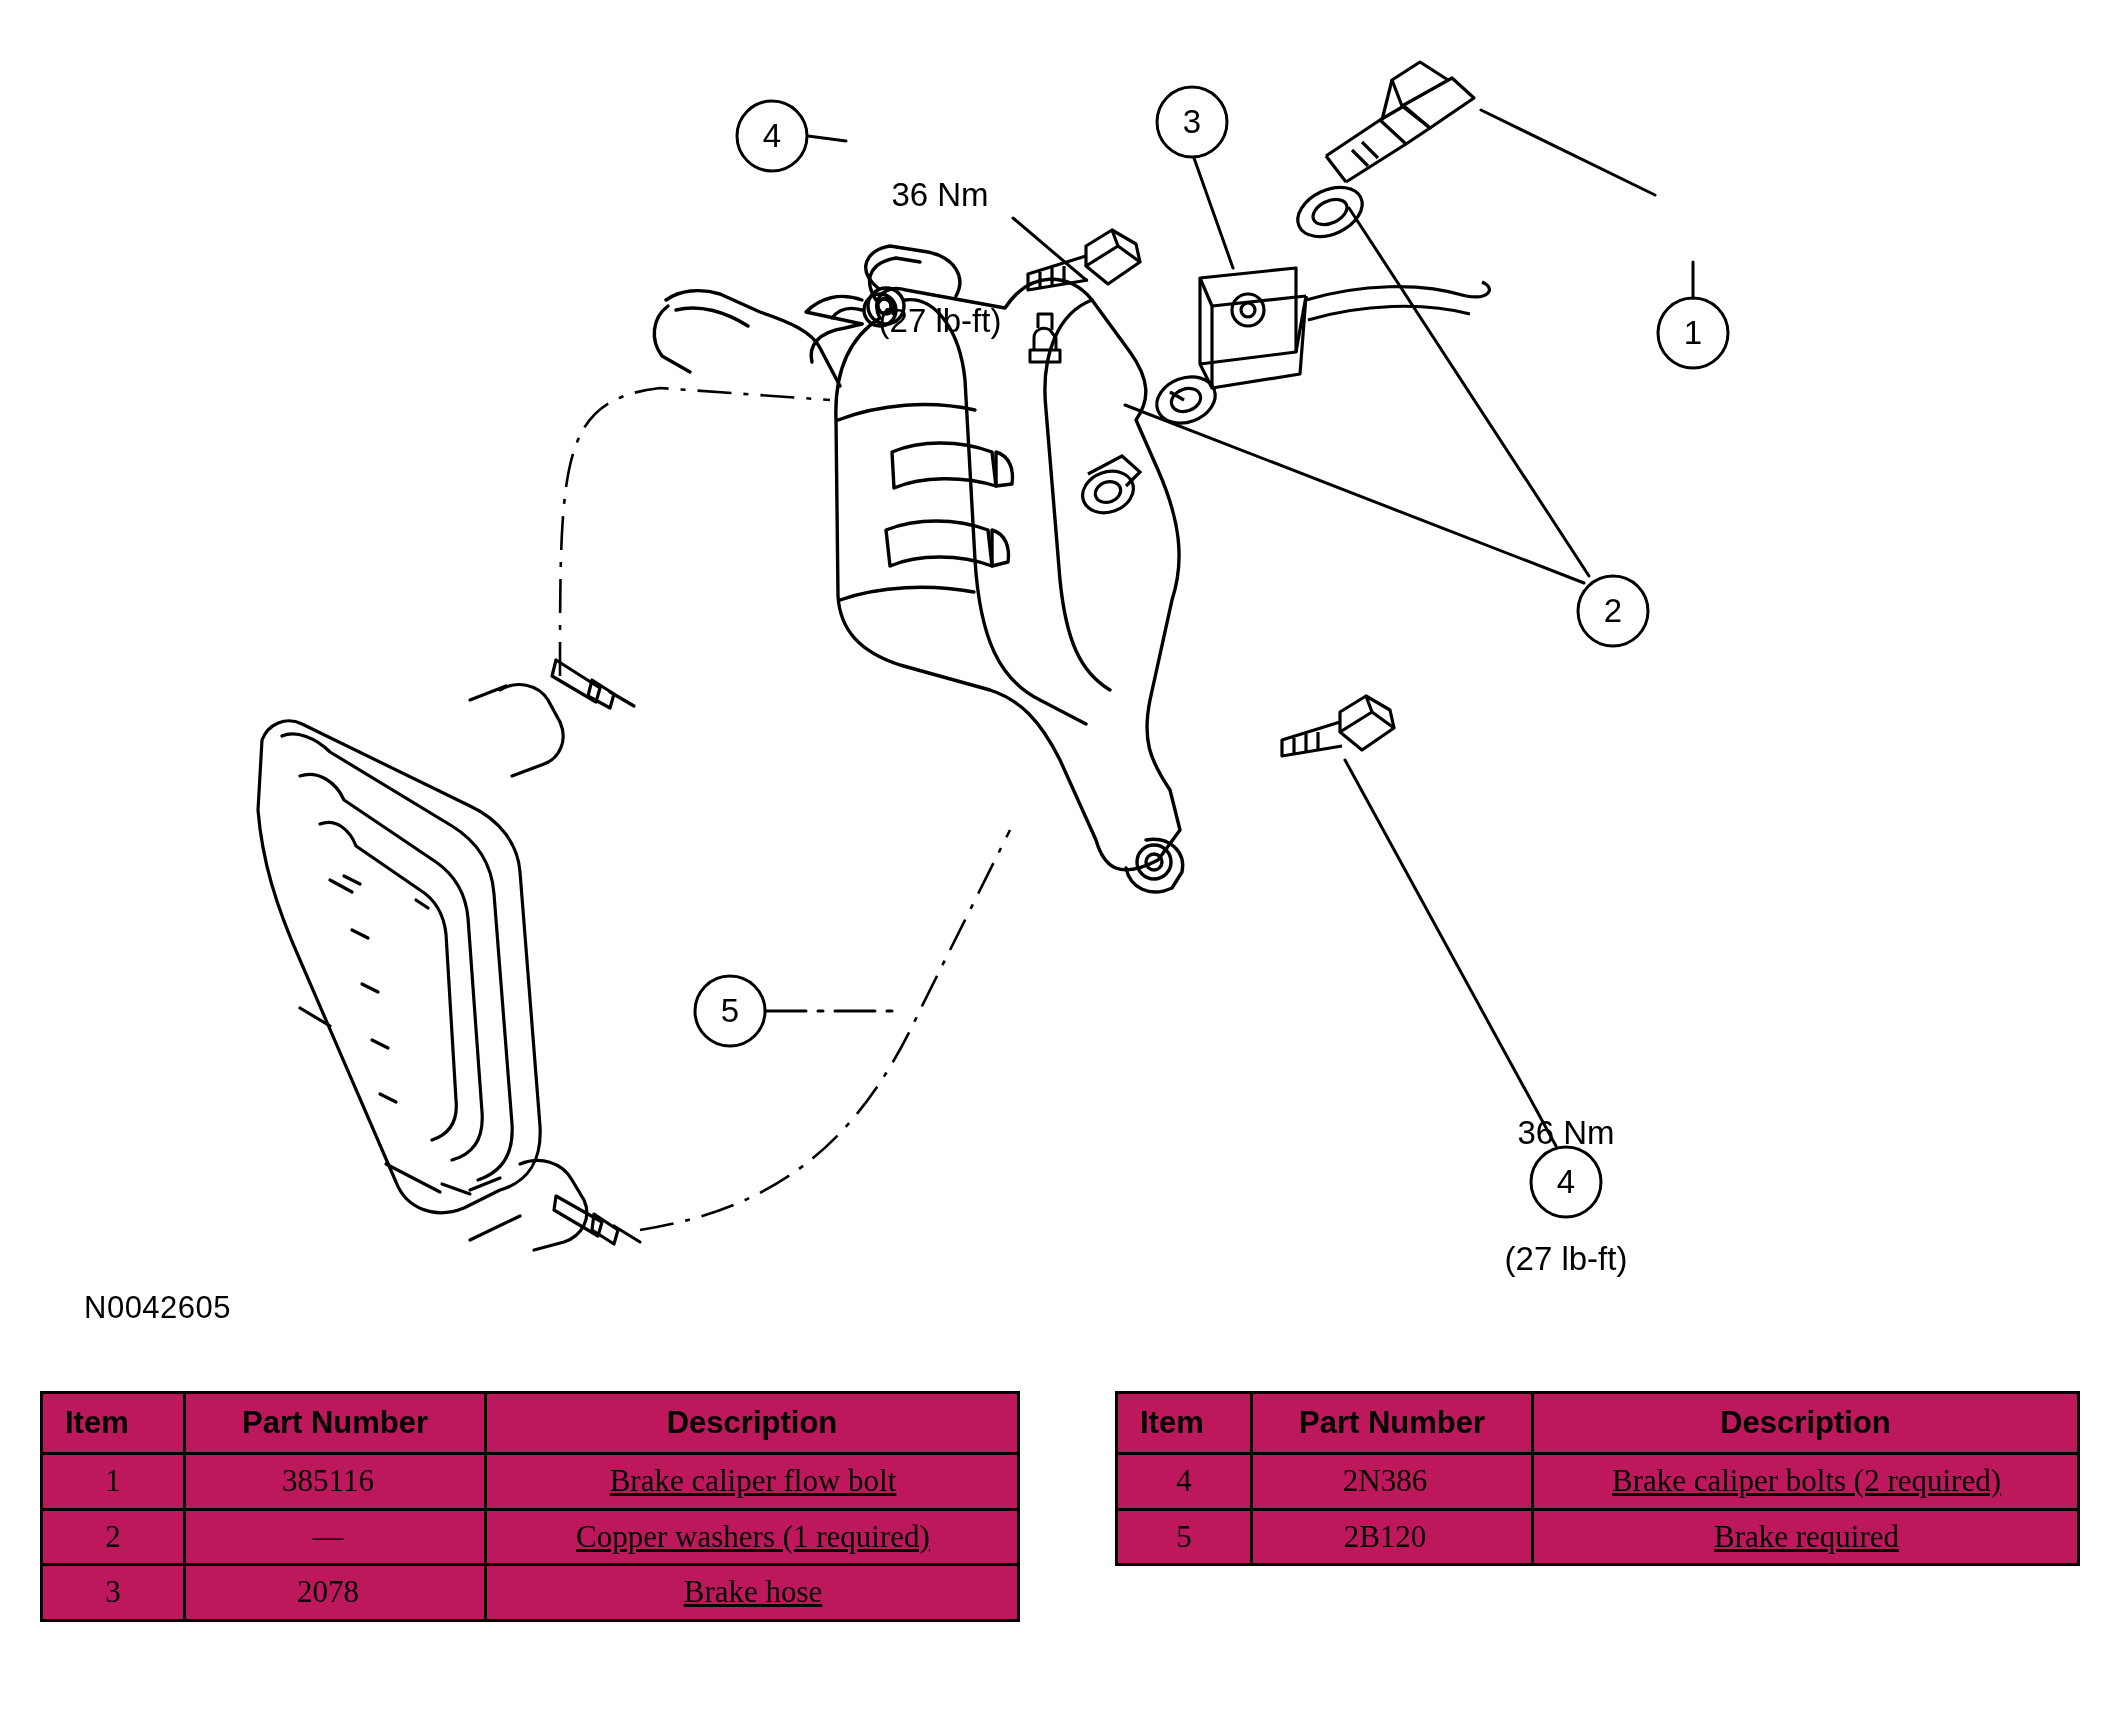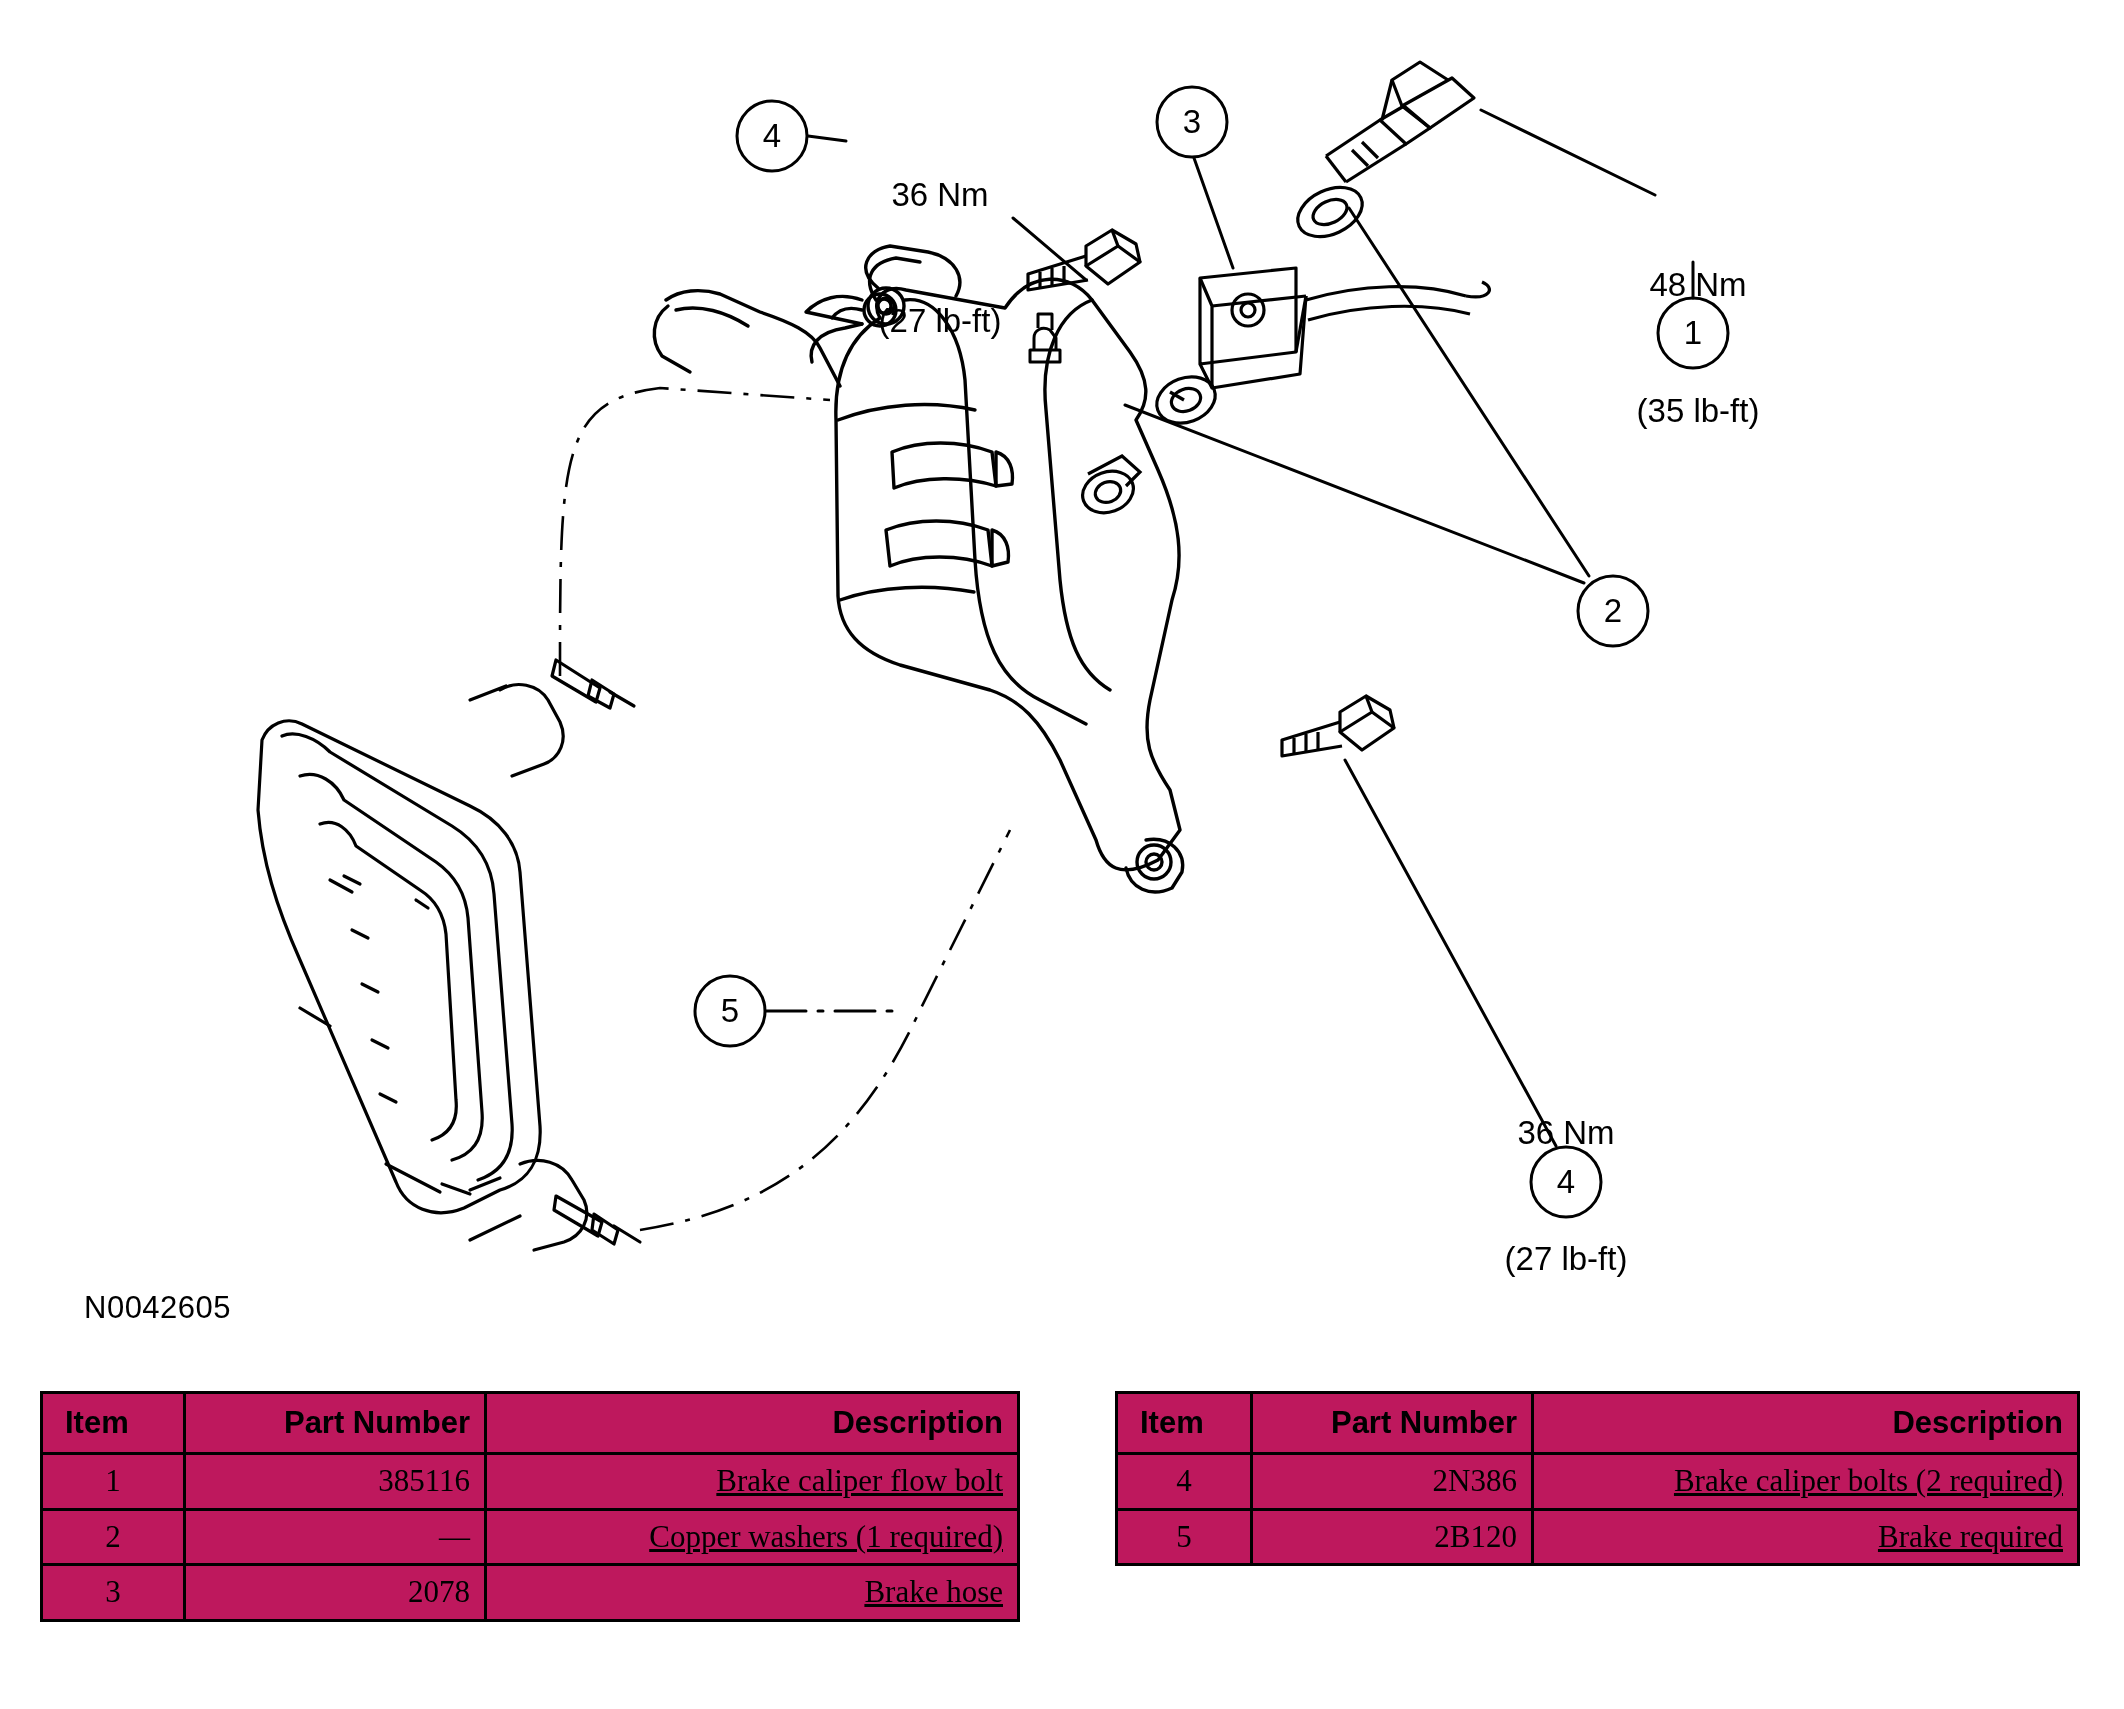--- a/index.html
+++ b/index.html
@@ -64,21 +64,21 @@
     background: #be185d;
   }
   .parts-table.left  { left: 40px;  top: 1391px; width: 980px; }
   .parts-table.right { left: 1115px; top: 1391px; width: 965px; }
 
   .parts-table th,
   .parts-table td {
     border: 3px solid #000;
     padding: 8px 14px;
     vertical-align: top;
-    text-align: right;
+    text-align: center;
   }
   .parts-table th {
     font-family: "Liberation Sans", sans-serif;
     font-size: 31px;
     font-weight: bold;
     padding: 11px 14px;
   }
   .parts-table .col-item { width: 104px; text-align: center; }
   .parts-table .col-part { width: 270px; }
   .parts-table th.col-item { text-align: left; padding-left: 22px; }
@@ -297,24 +297,20 @@
     <div class="callout-label" style="left:1673px; top:312px; width:40px;">1</div>
     <div class="callout-label" style="left:1593px; top:590px; width:40px;">2</div>
     <div class="callout-label" style="left:710px; top:990px; width:40px;">5</div>
     <div class="callout-label" style="left:1546px; top:1161px; width:40px;">4</div>
 
     <div class="callout-label" style="left:820px; top:90px; width:240px;">
       <div>36 Nm</div>
       <div>(27 lb-ft)</div>
     </div>
 
-    <div class="callout-label" style="left:1578px; top:180px; width:240px;">
-      <div>48 Nm</div>
-      <div>(35 lb-ft)</div>
-    </div>
 
     <div class="callout-label" style="left:1446px; top:1028px; width:240px;">
       <div>36 Nm</div>
       <div>(27 lb-ft)</div>
     </div>
 
     <div class="fig-id">N0042605</div>
   </div>
 
   <table class="parts-table left">

